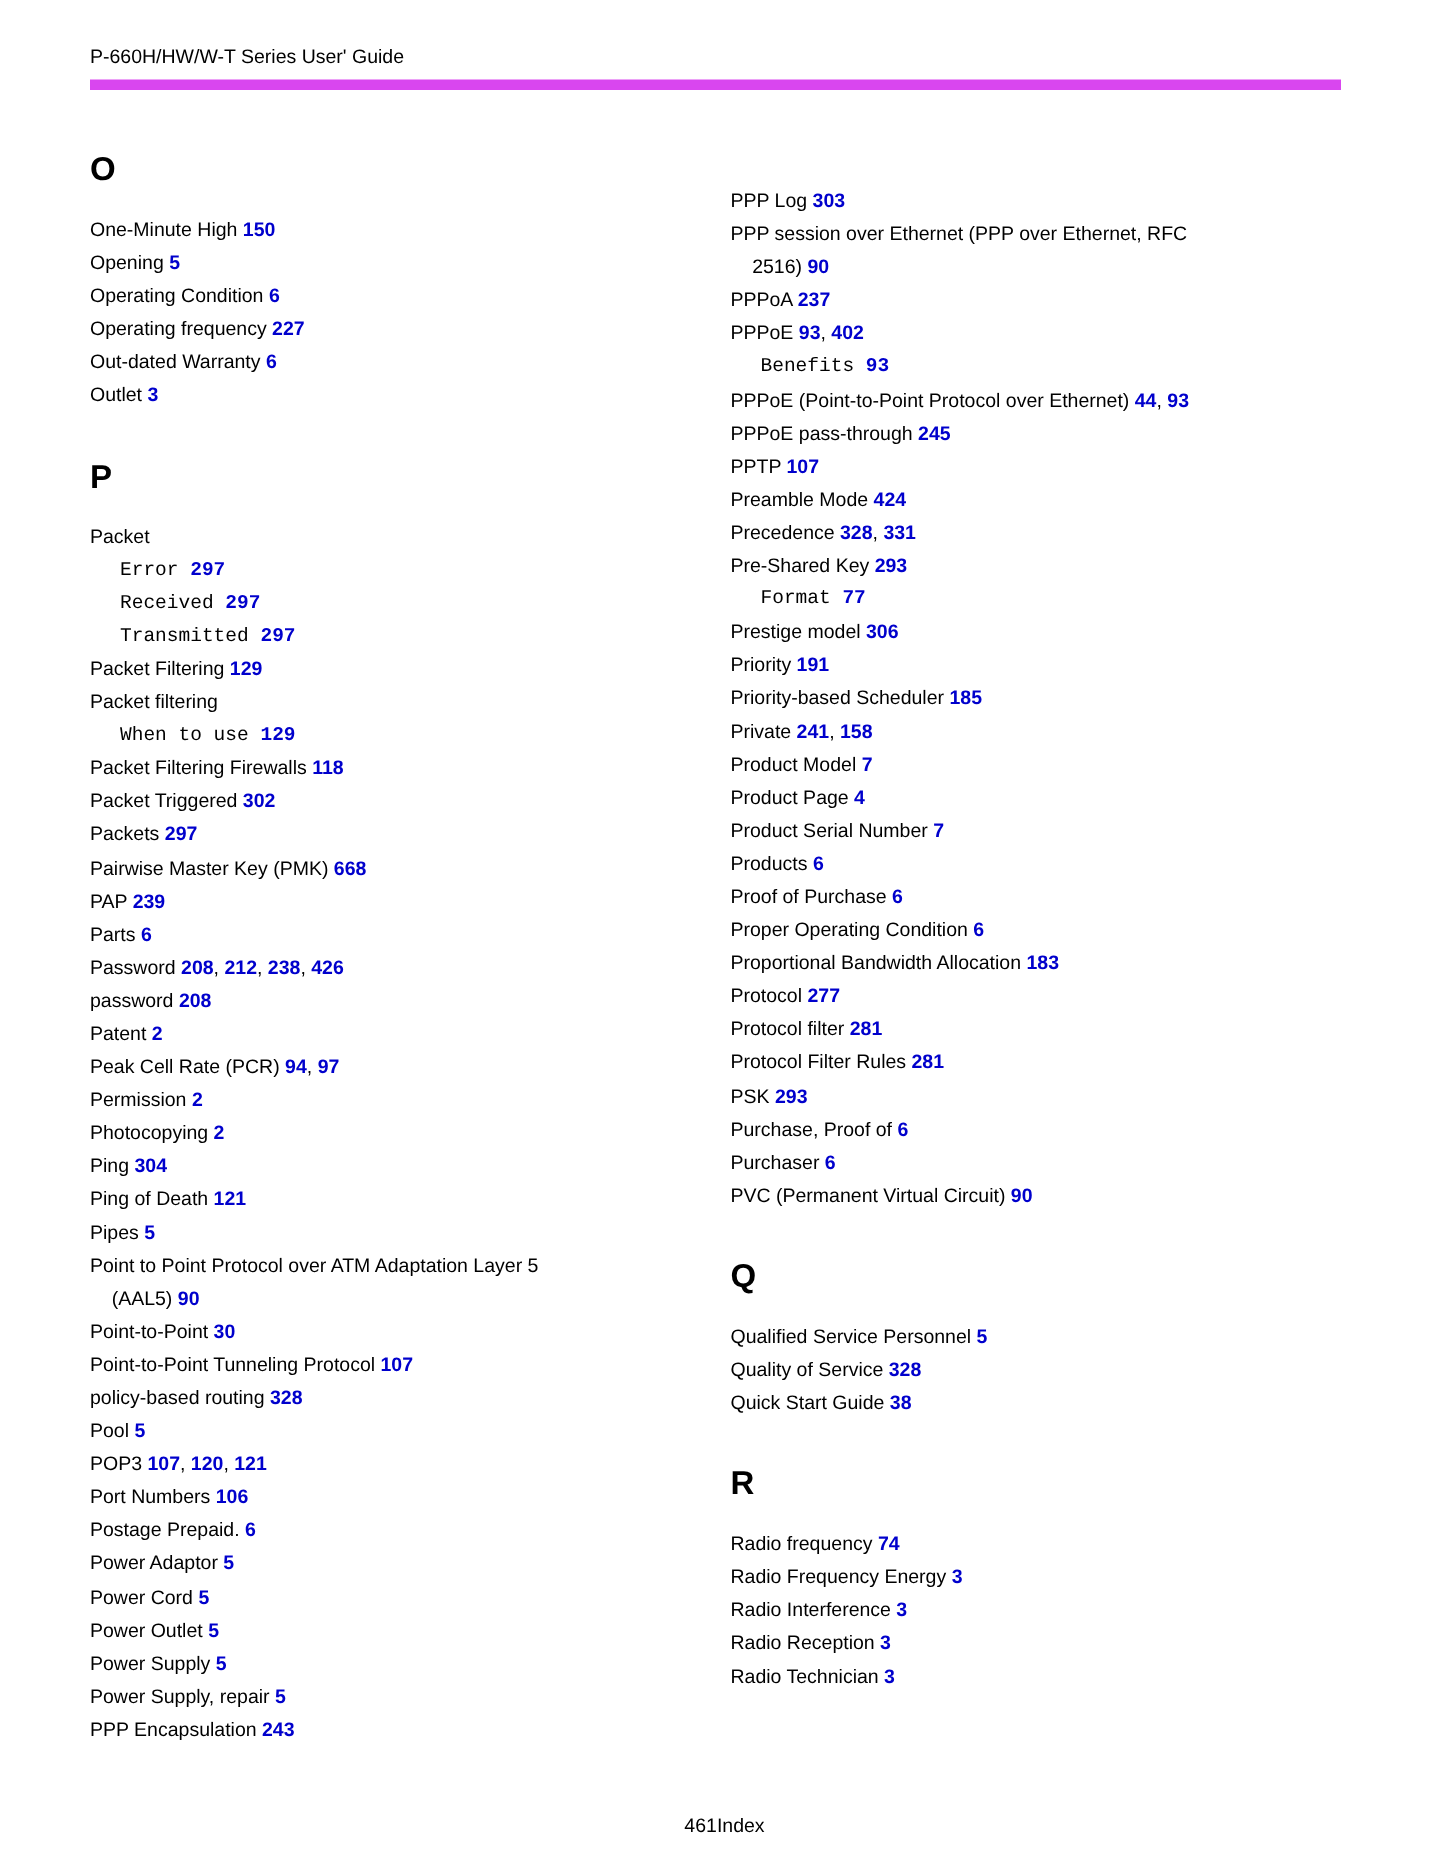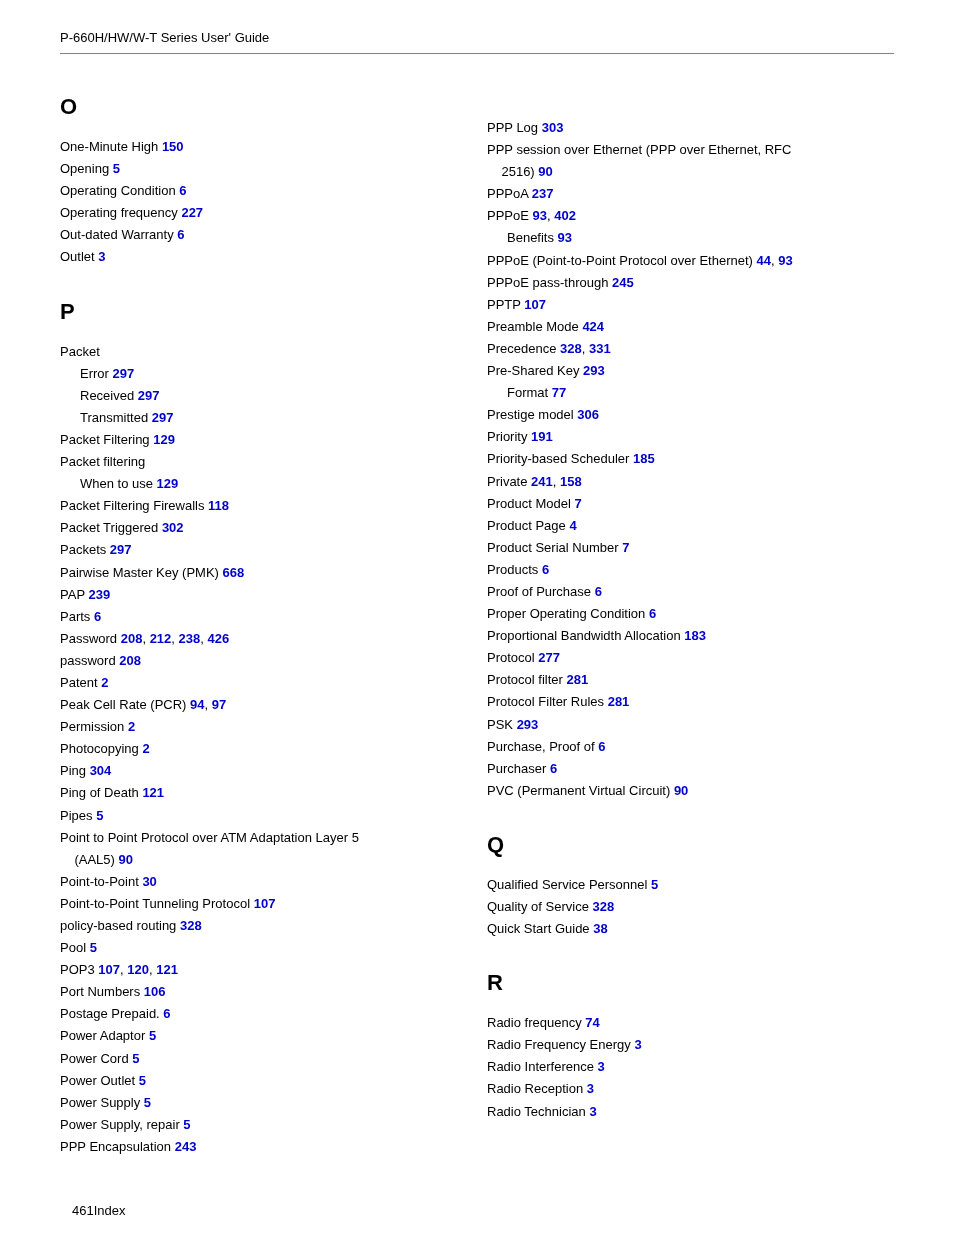--- a/index.html
+++ b/index.html
@@ -11,21 +11,21 @@
       width: 954px;
       min-height: 1235px;
       position: relative;
     }
     .page {
       padding: 30px 60px 60px 60px;
       min-height: 1235px;
       position: relative;
     }
     .header {
-      border-bottom: 1px solid #d946ef;
+      border-bottom: 7px solid #d946ef;
       padding-bottom: 8px;
       margin-bottom: 30px;
       font-size: 13px;
       color: #000;
     }
     .content {
       display: flex;
       gap: 0;
     }
     .col-left {
@@ -46,33 +46,34 @@
     .index-list {
       list-style: none;
       margin-bottom: 20px;
     }
     .index-list li {
       line-height: 1.7;
       font-size: 13px;
     }
     .index-list li.indent1 {
       padding-left: 20px;
+      font-family: Liberation Mono, monospace;
     }
     .blue-link {
       color: #0000cc;
       font-weight: bold;
       text-decoration: none;
     }
     .footer {
       position: absolute;
       bottom: 20px;
       left: 72px;
       right: 60px;
       display: flex;
-      justify-content: flex-start;
+      justify-content: center;
       font-size: 13px;
     }
     .section-gap {
       margin-top: 30px;
     }
   </style>
 </head>
 <body>
 
 <div class="page">

